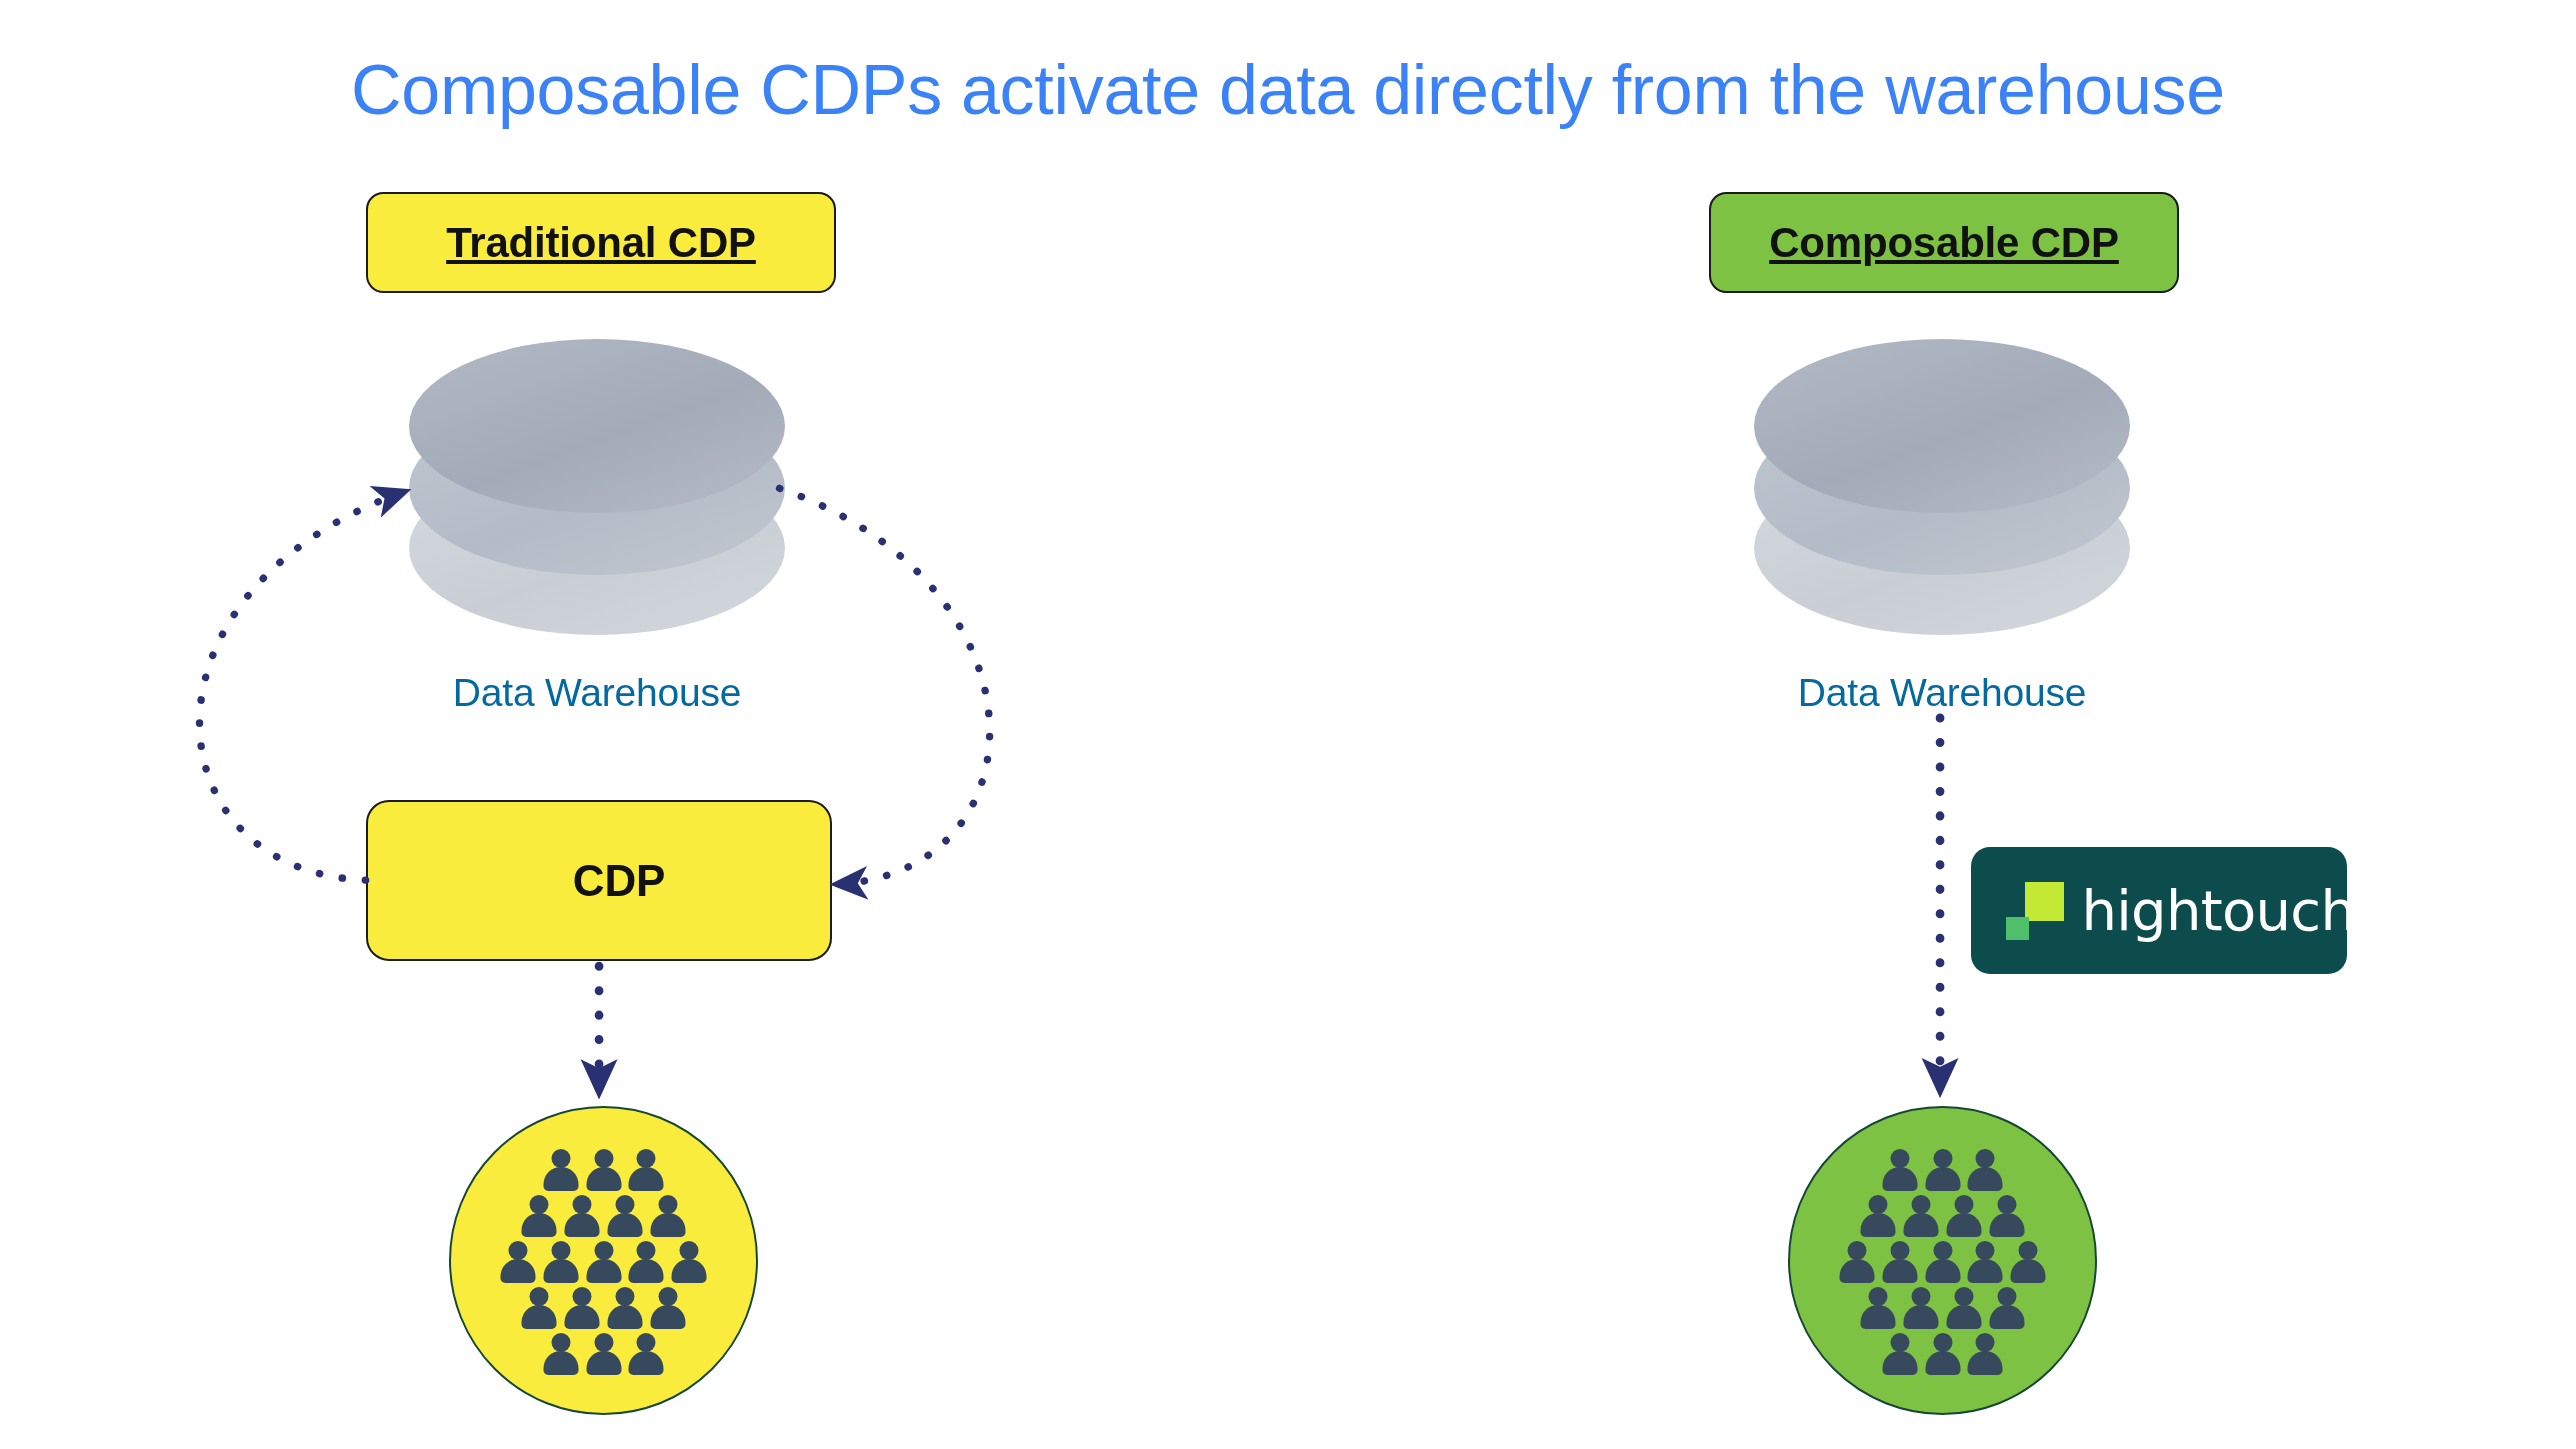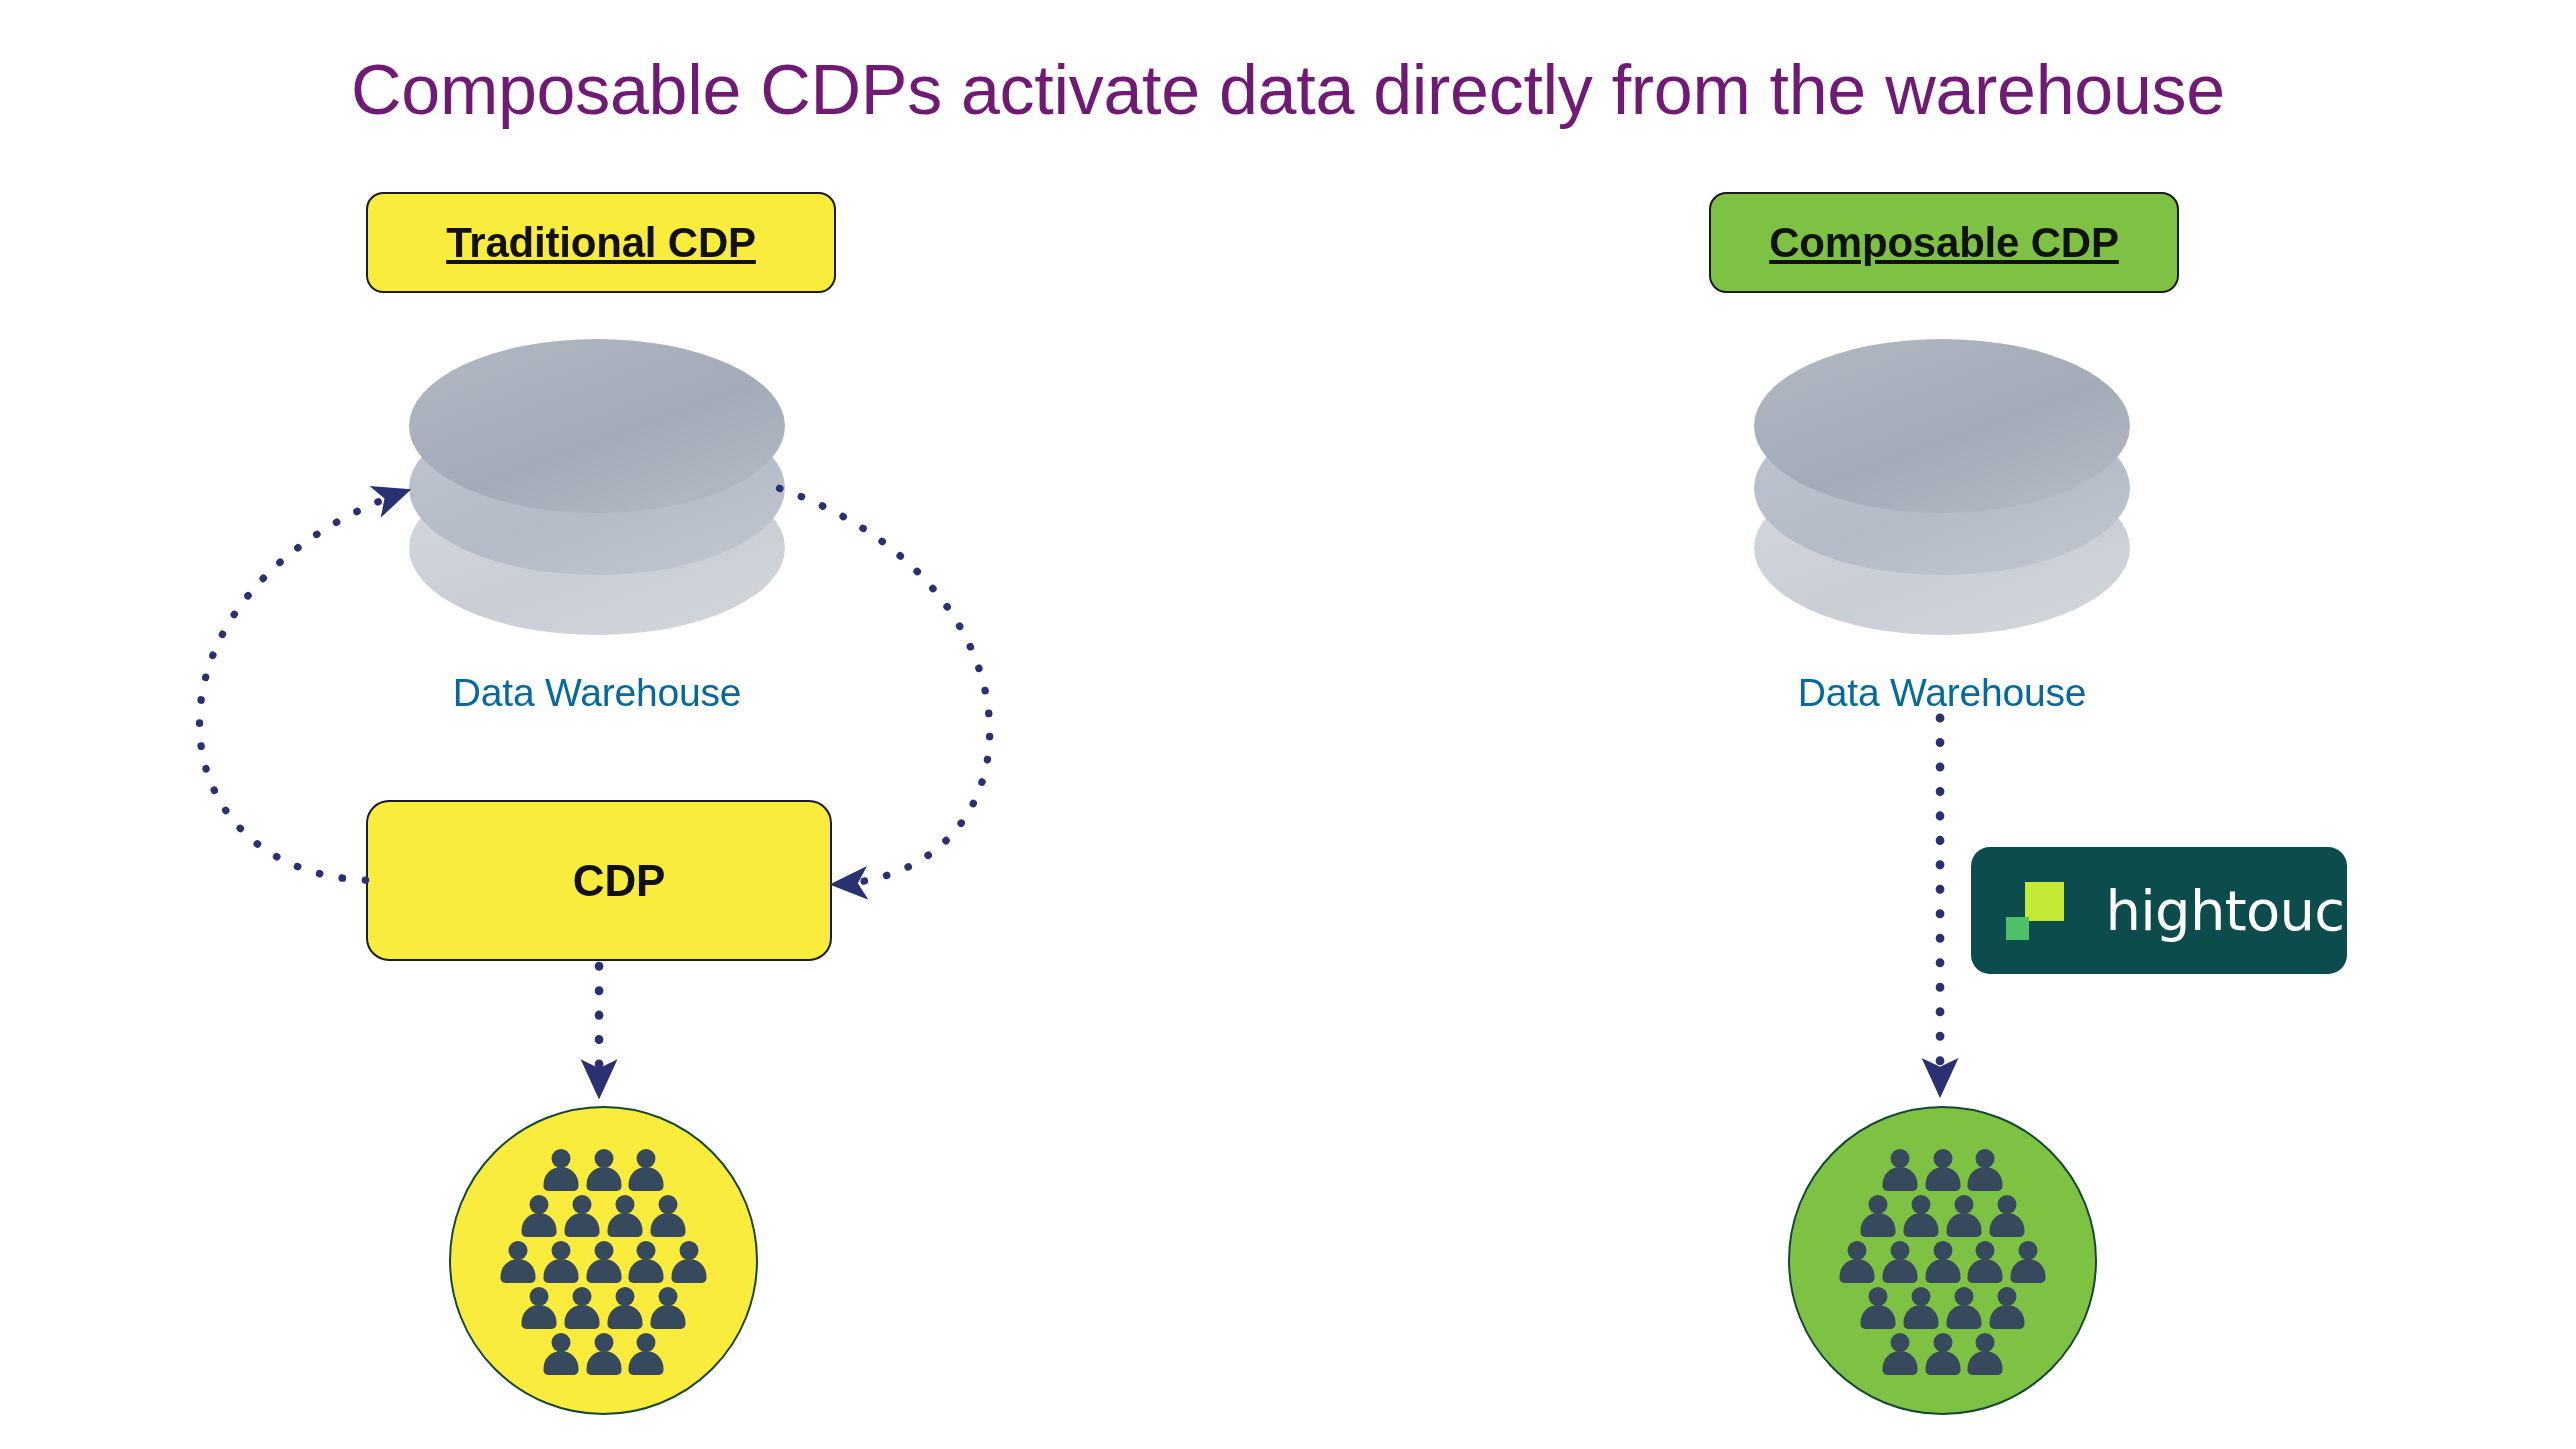--- a/index.html
+++ b/index.html
@@ -25,21 +25,21 @@
 
   
   .title {
     position: absolute;
     left: 0;
     top: 52px;
     width: 2576px;
     text-align: center;
     font-size: 70px;
     font-weight: 400;
-    color: #701a75;
+    color: #3b82f6;
     letter-spacing: -0.3px;
     line-height: 1.1;
     white-space: nowrap;
   }
 
   
   .pill {
     position: absolute;
     box-sizing: border-box;
     border: 2px solid #1b1b1b;
@@ -138,21 +138,20 @@
     left: 1971px;
     top: 847px;
     width: 376px;
     height: 127px;
     background: #0D4C4C;
     border-radius: 19px;
     display: flex;
     align-items: center;
     padding-left: 35px;
     box-sizing: border-box;
-    gap: 24px;
   }
   .ht-mark {
     position: relative;
     width: 58px;
     height: 58px;
     flex: 0 0 auto;
     margin-right: 17.4px;
   }
   .ht-mark .sq-big {
     position: absolute;

